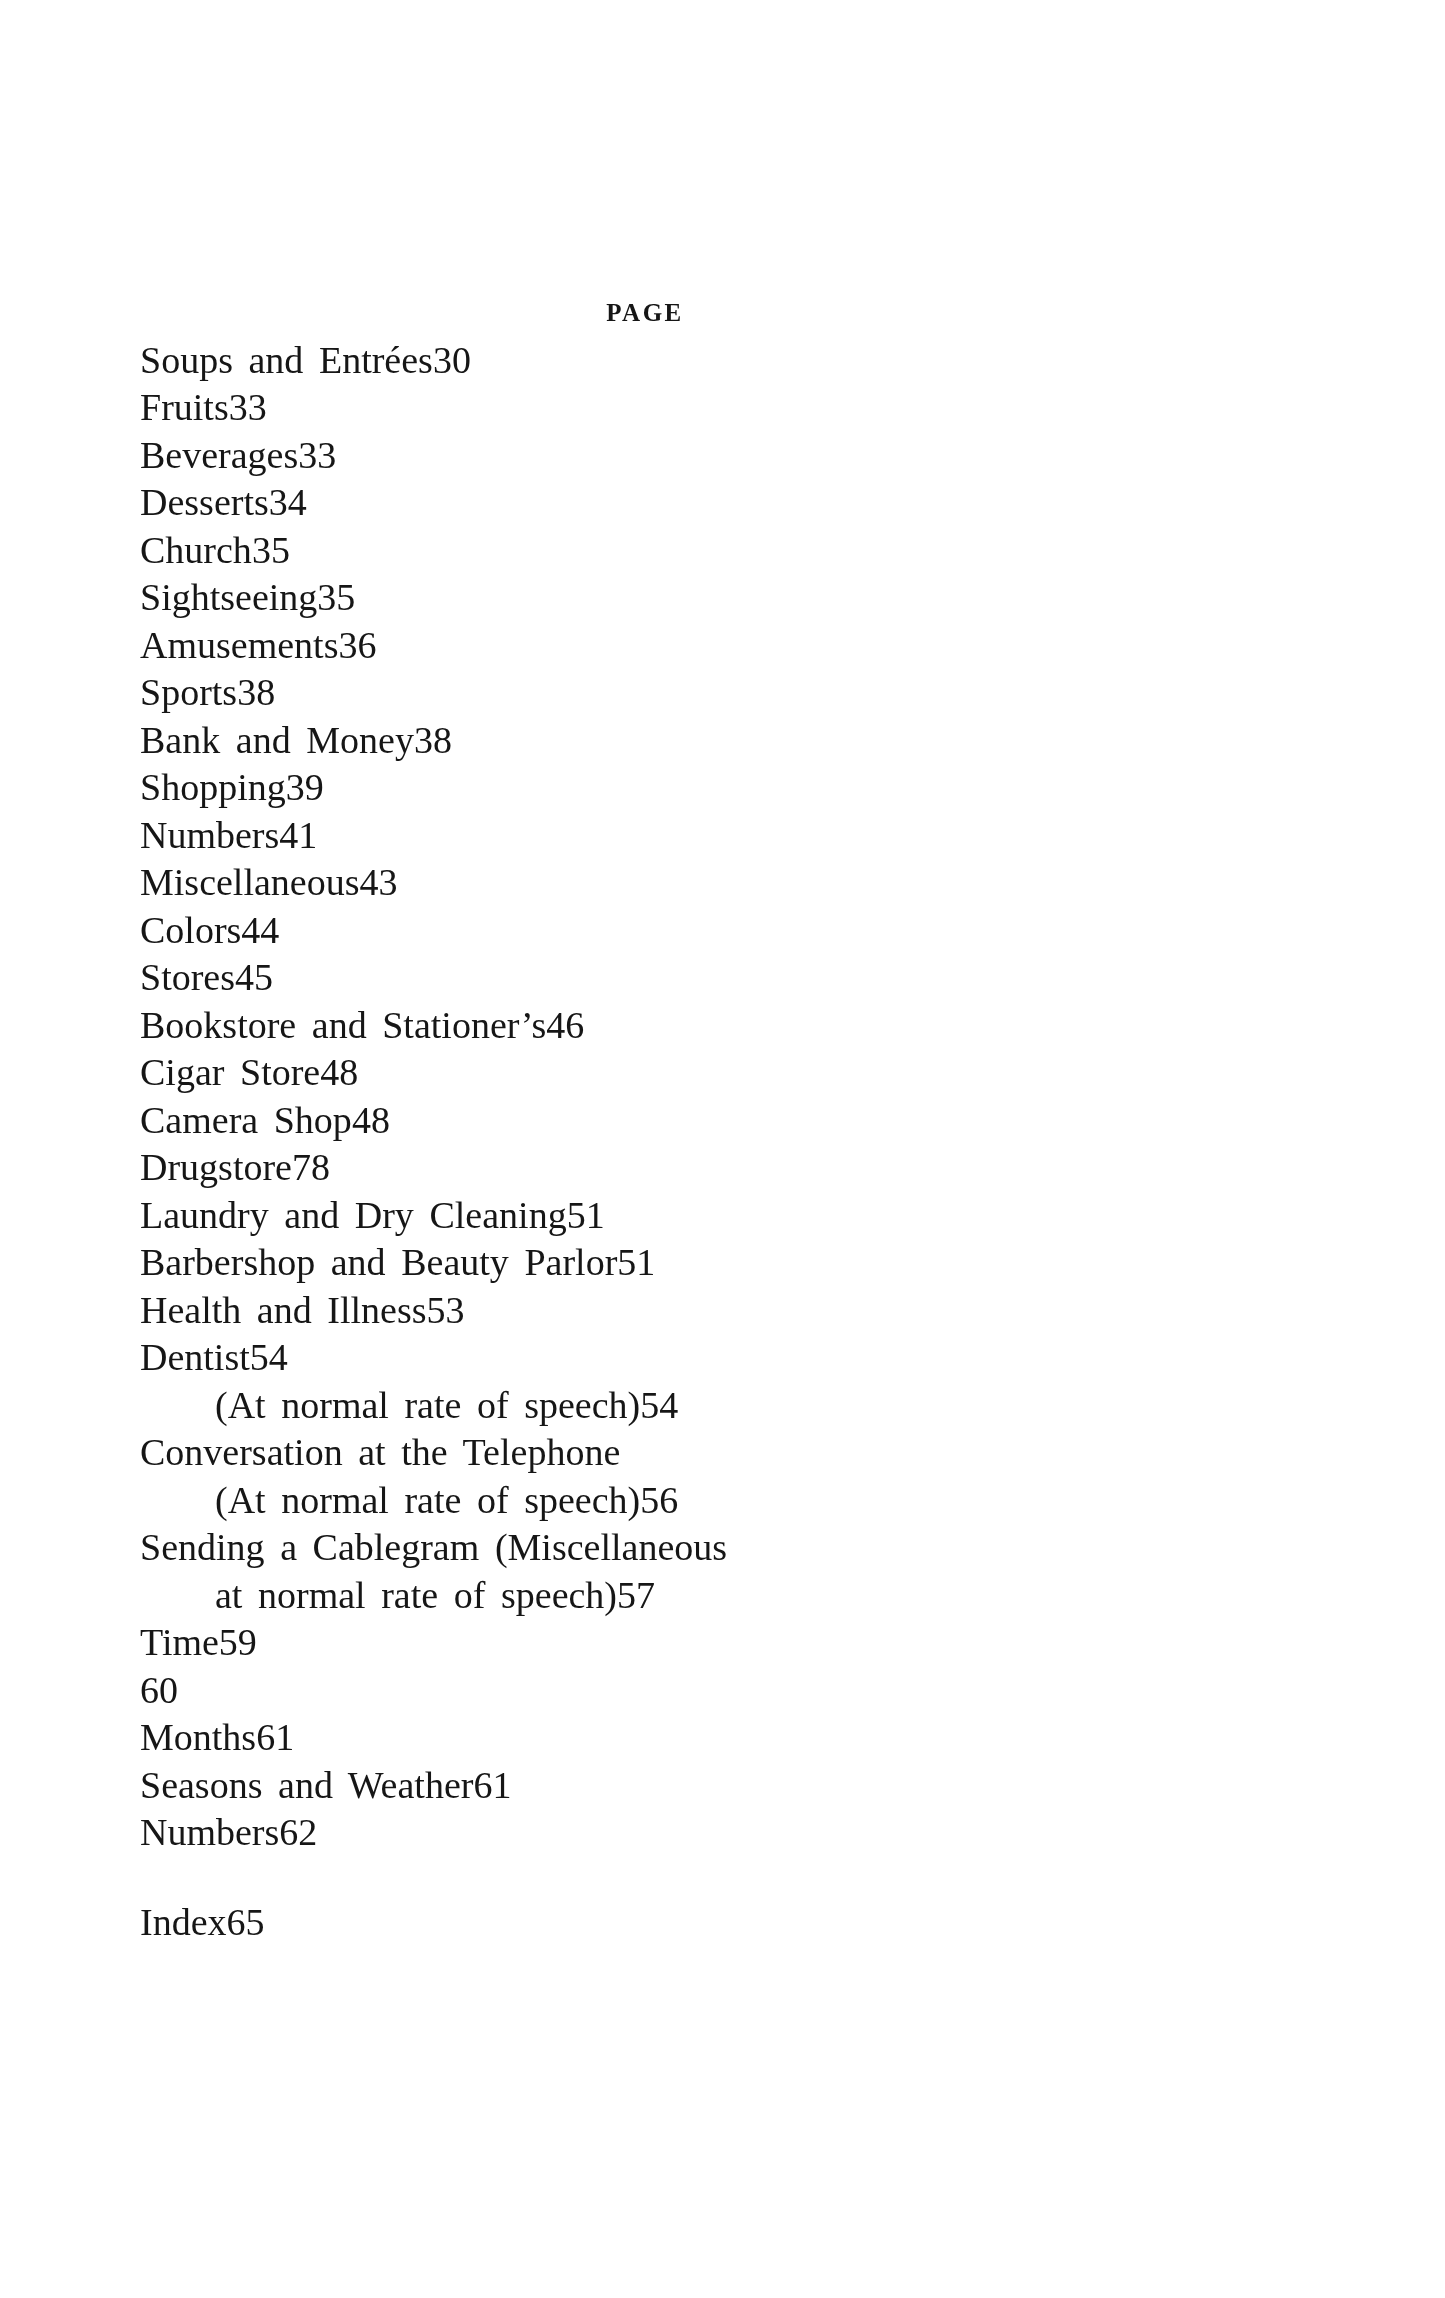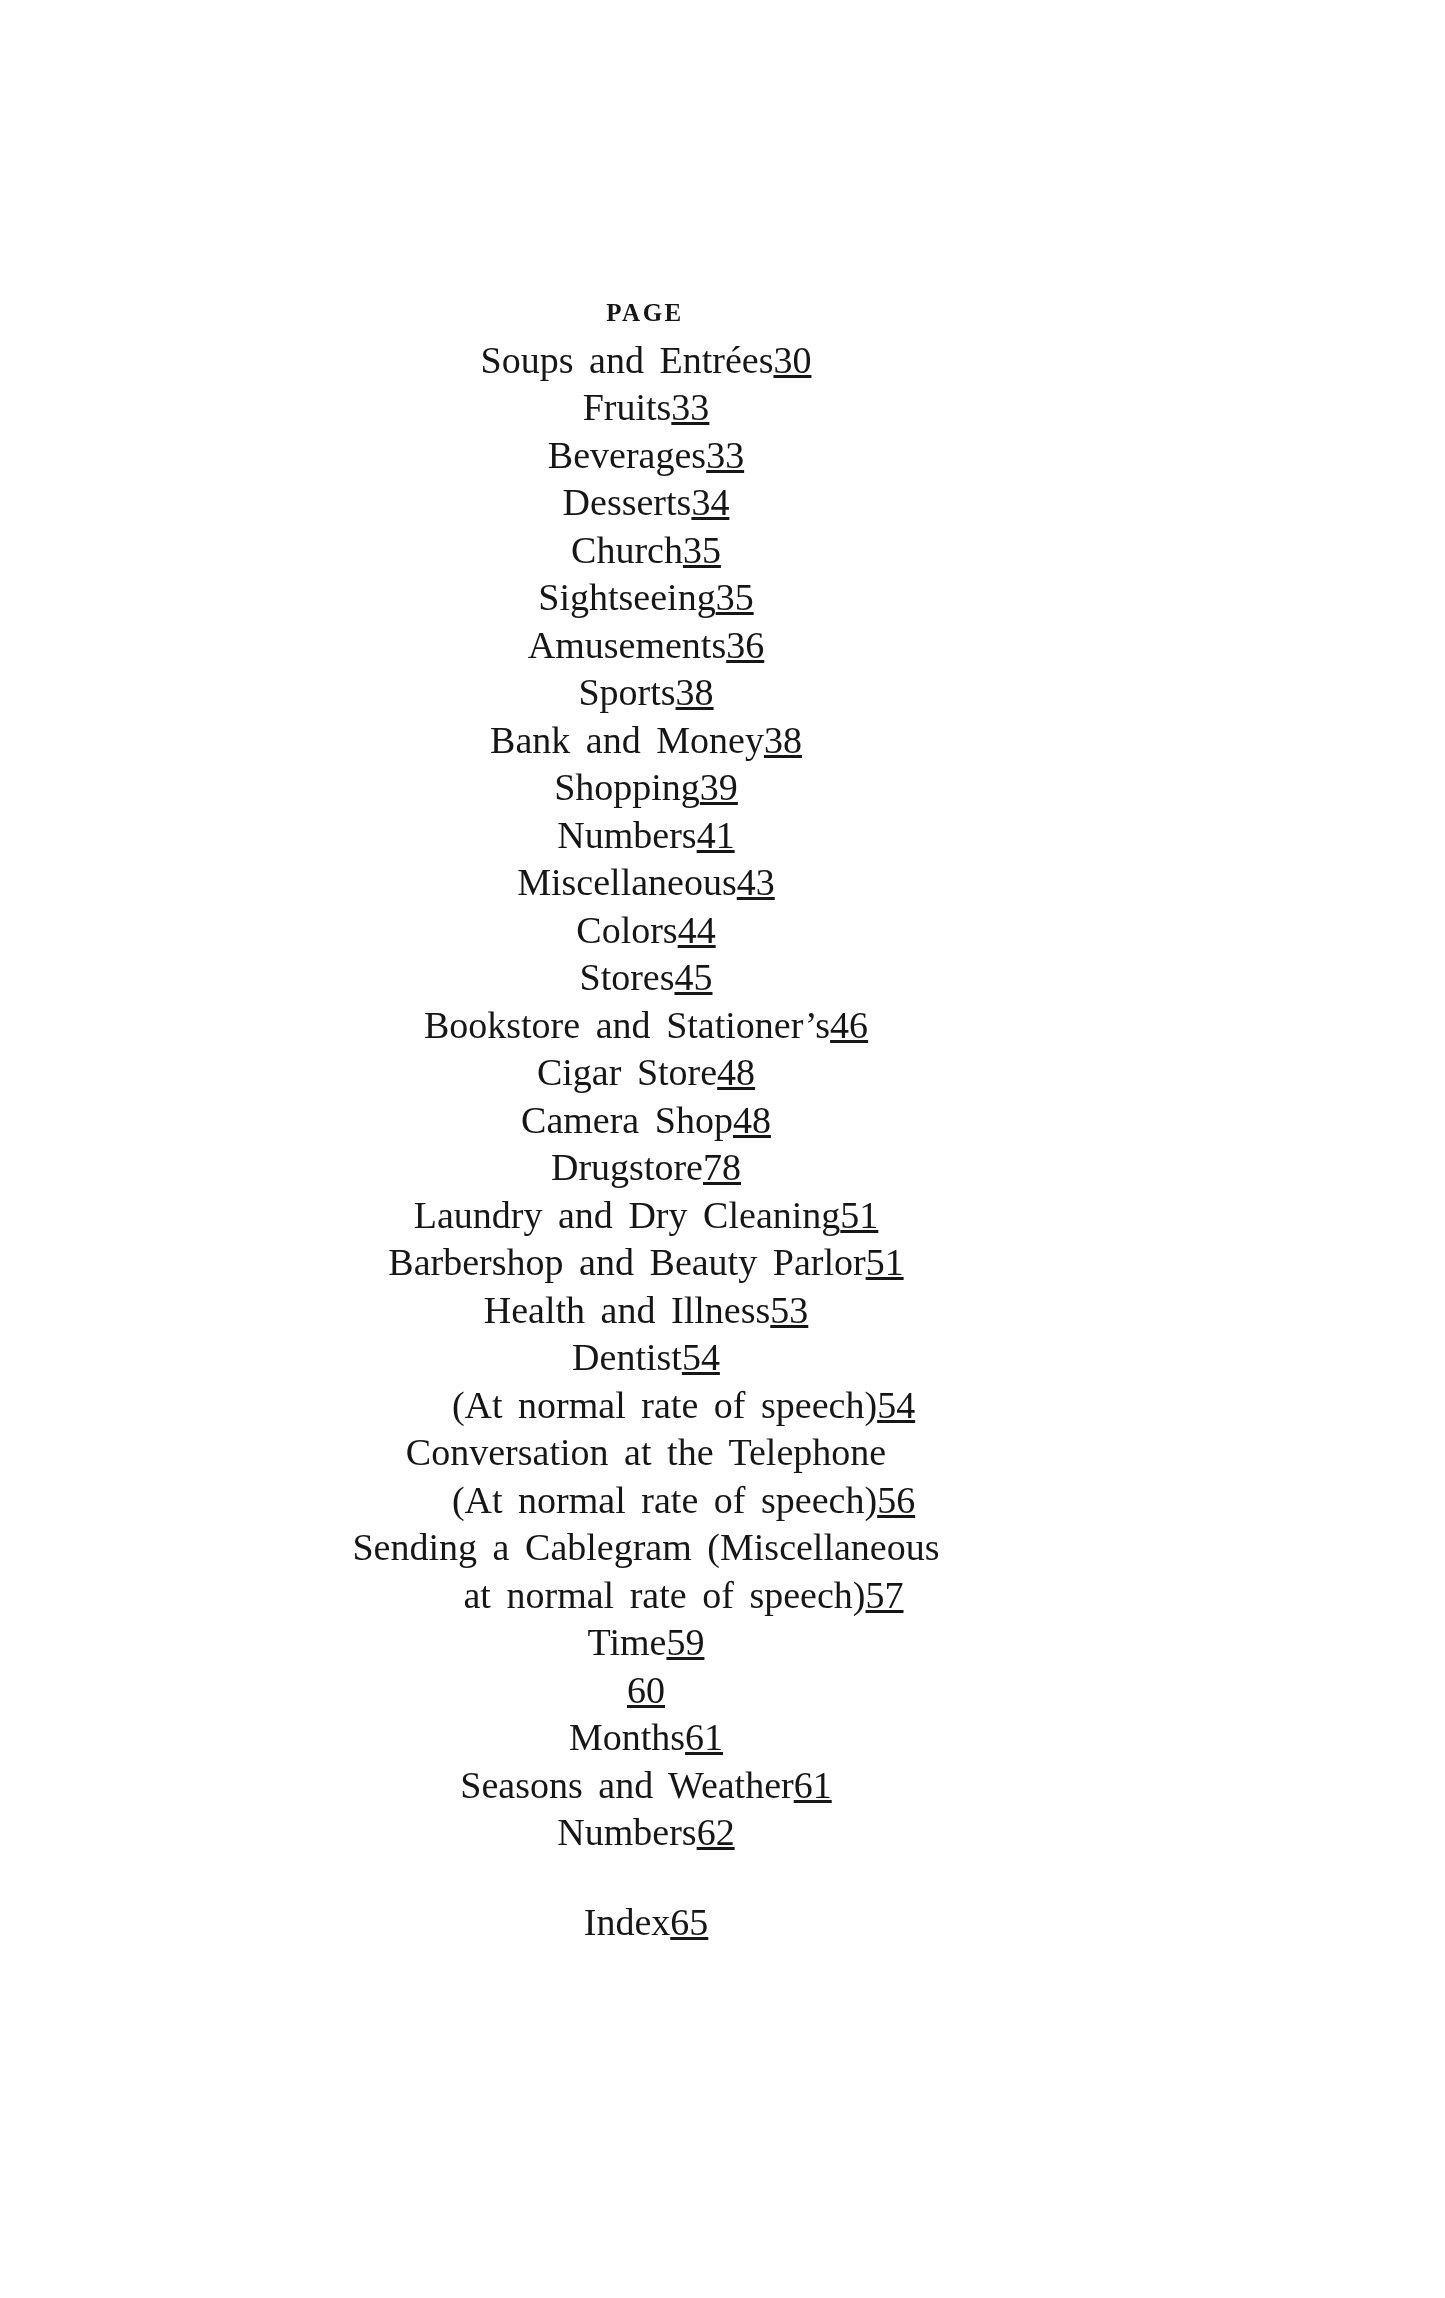--- a/index.html
+++ b/index.html
@@ -24,36 +24,35 @@
   .page-col-header {
     text-align: center;
     font-size: 25px;
     font-weight: 600;
     letter-spacing: 2.5px;
     line-height: 47.5px;
     padding-right: 2px;
   }
   .row {
     display: flex;
-    justify-content: center;
+    justify-content: flex-start;
     align-items: baseline;
     line-height: 47.5px;
     font-size: 38px;
     word-spacing: 0.16em;
   }
   .row .label {
     white-space: pre;
   }
   .row.indent .label {
     padding-left: 75px;
   }
   .row .num {
     font-size: 38px;
     text-align: right;
-    text-decoration: underline;
   }
   .index-gap {
     height: 42px;
   }
 </style>
 </head>
 <body>
 
 <div class="page">
   <div class="toc">

